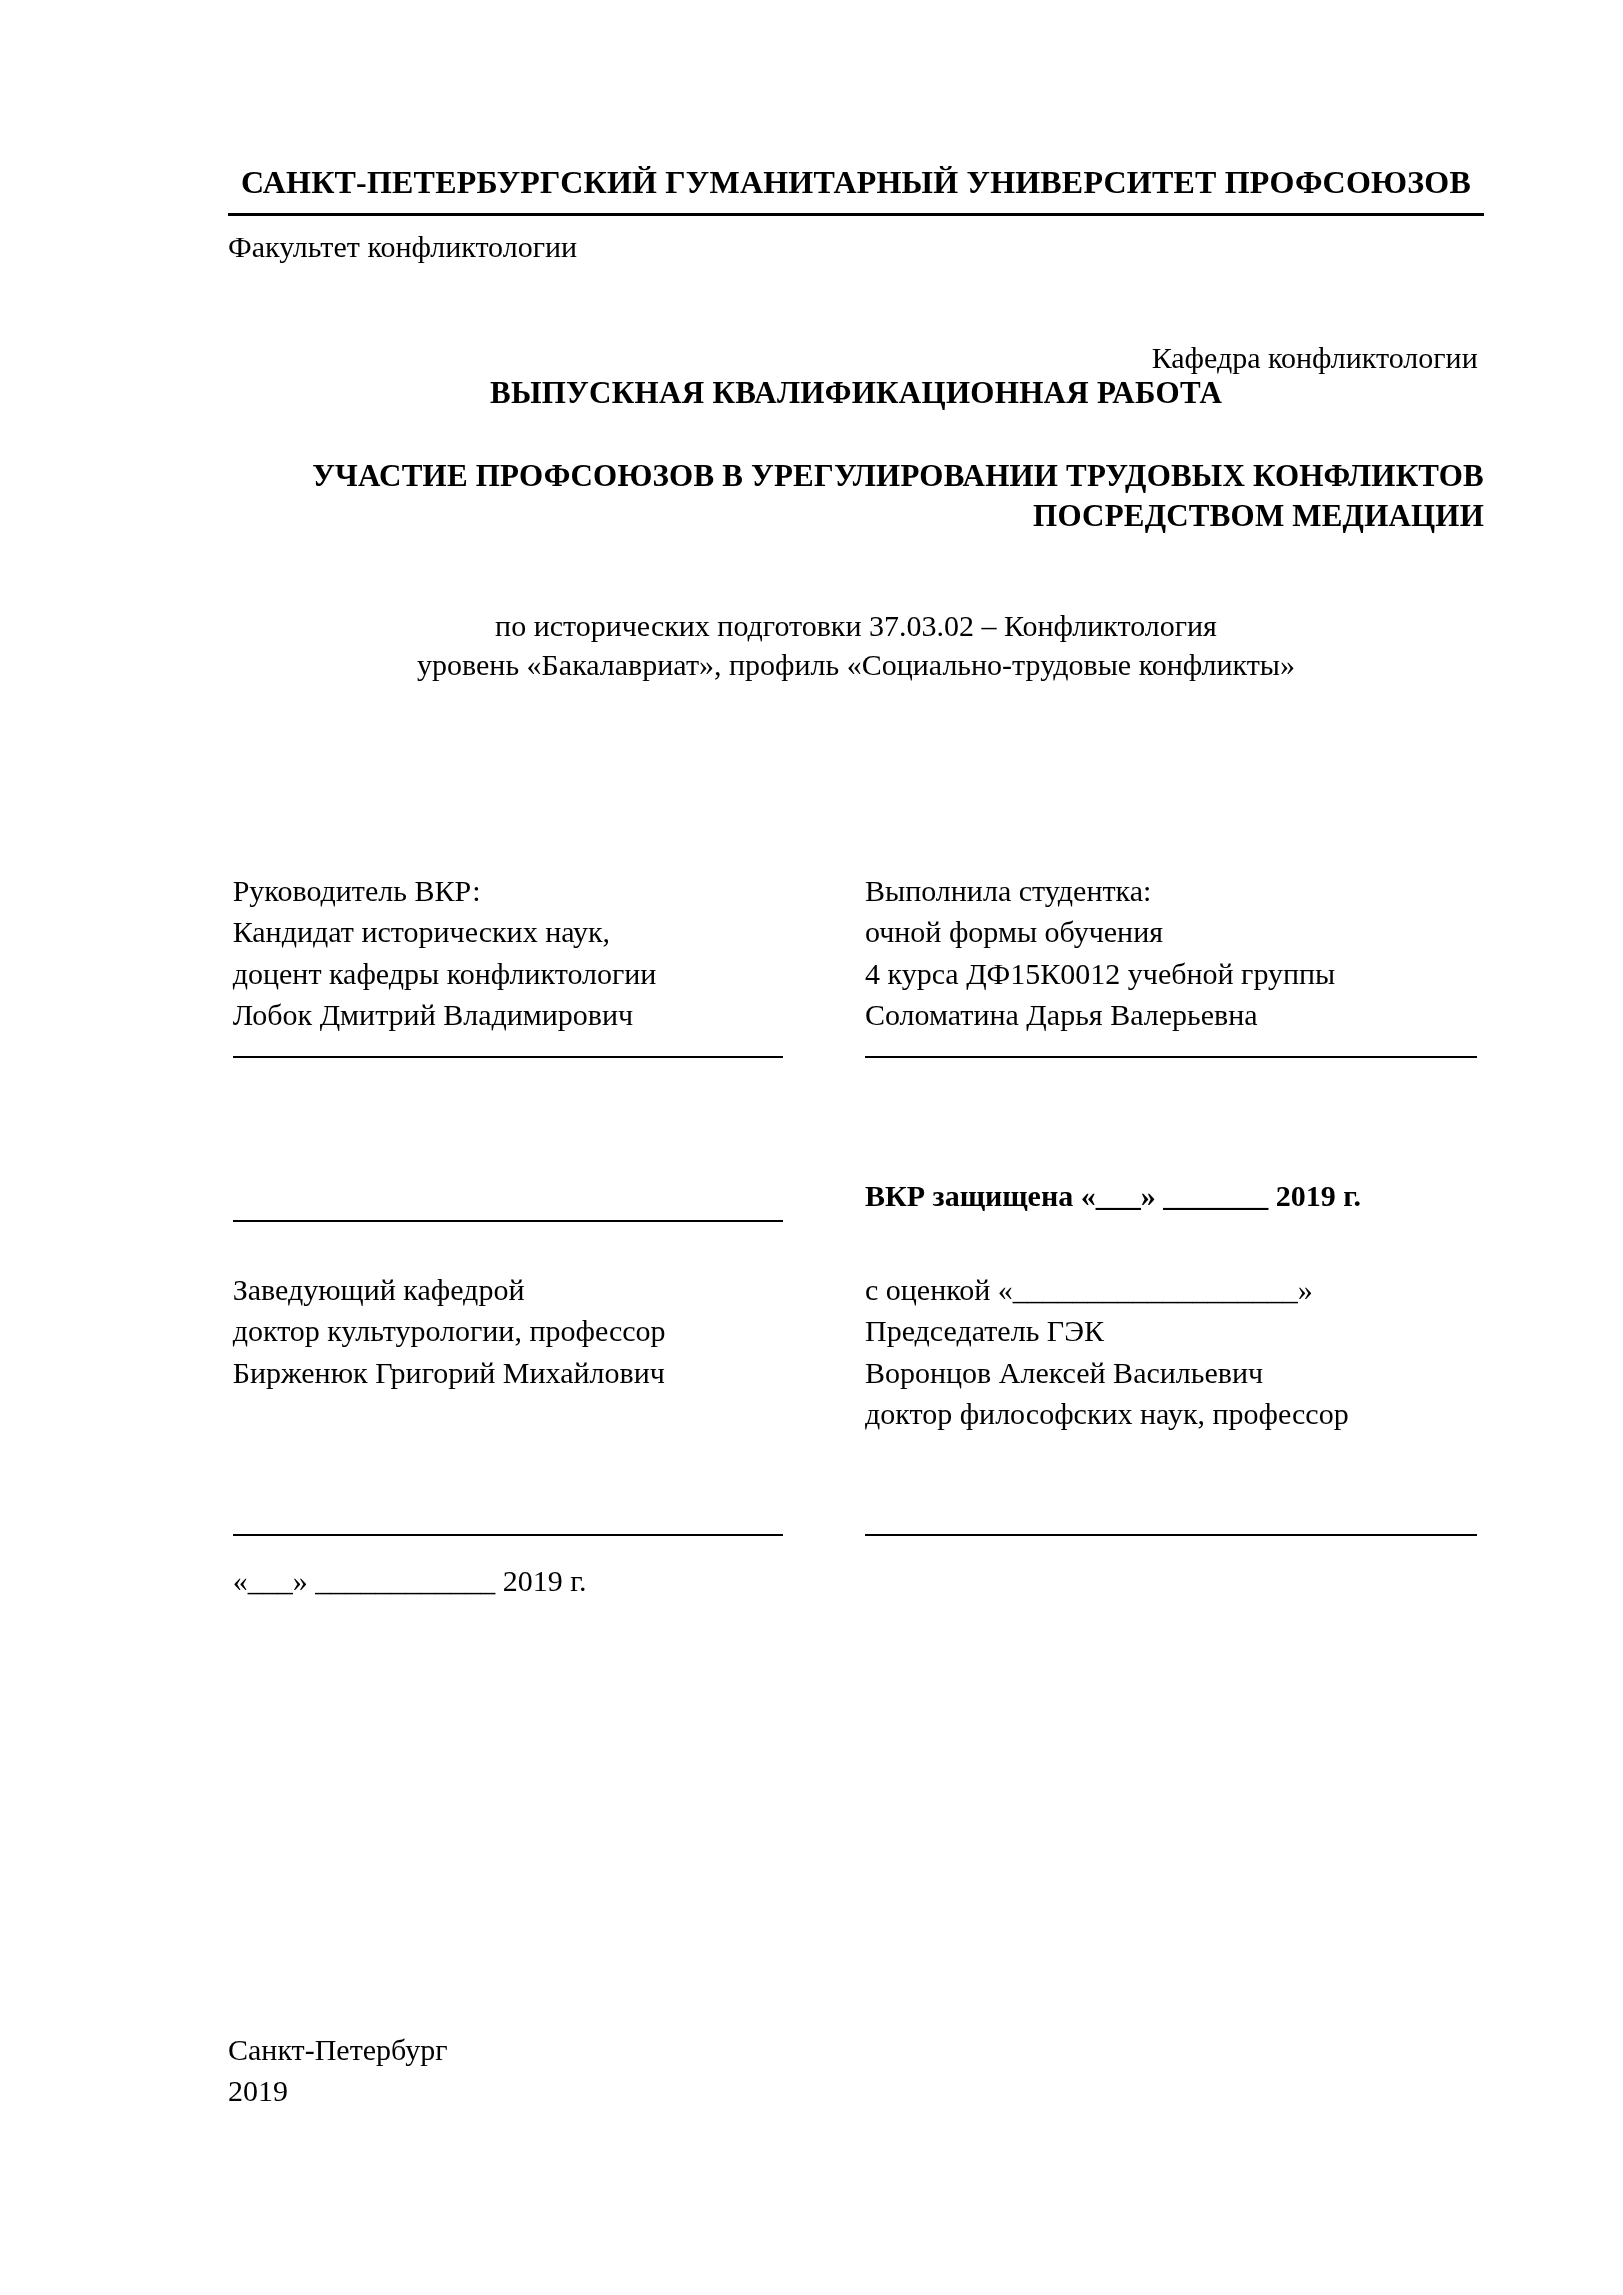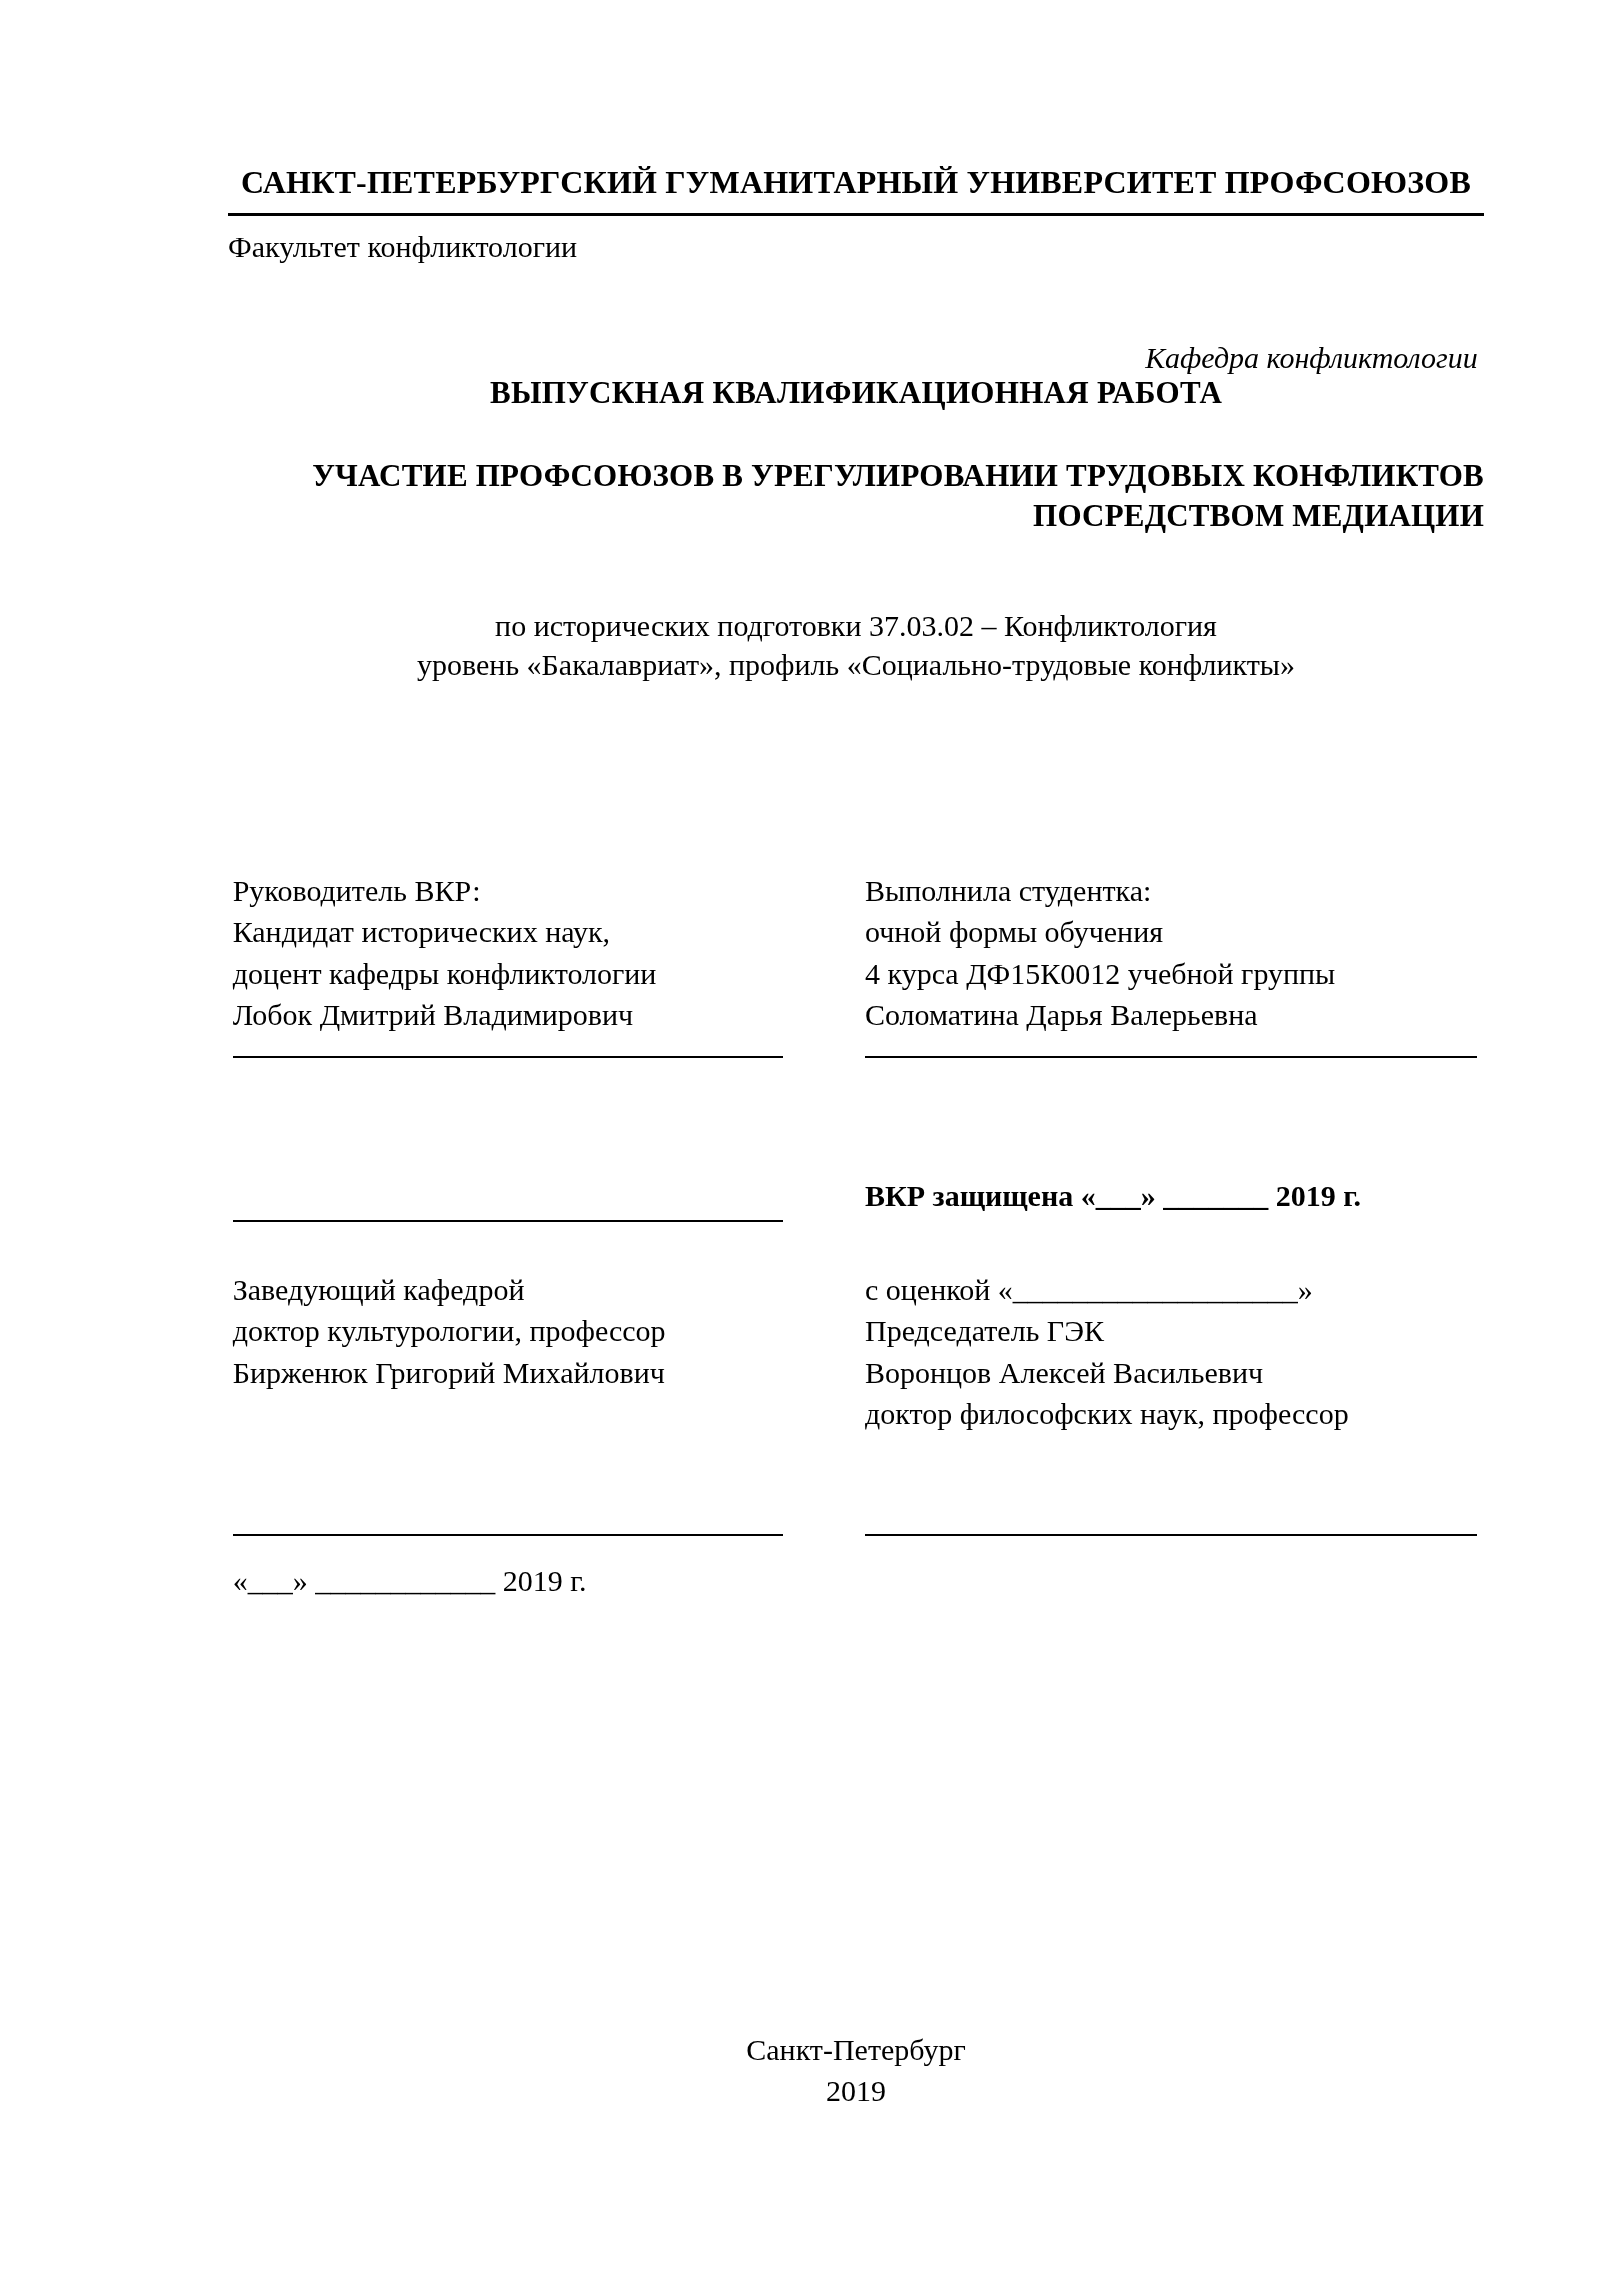--- a/index.html
+++ b/index.html
@@ -46,21 +46,20 @@
   }
   .faculty {
     font-size: 30px;
     margin-top: 14px;
   }
   .department {
     text-align: right;
     font-size: 30px;
     margin-top: 77px;
     padding-right: 6.3px;
-    font-style: italic;
   }
 
   
   .doc-type {
     text-align: center;
     font-weight: bold;
     font-size: 31px;
     letter-spacing: 0.3px;
   }
   .work-title {
@@ -107,21 +106,20 @@
   }
   .sigline.w-left { width: 550px; }
   .sigline.w-right { width: 612px; }
 
   
   .city {
     position: absolute;
     left: 0;
     top: 2022px;
     width: 1256px;
-    text-align: center;
     font-size: 30px;
     line-height: 1.35;
   }
 </style>
 </head>
 <body>
 
 <div class="page">
   <div class="content">
 

